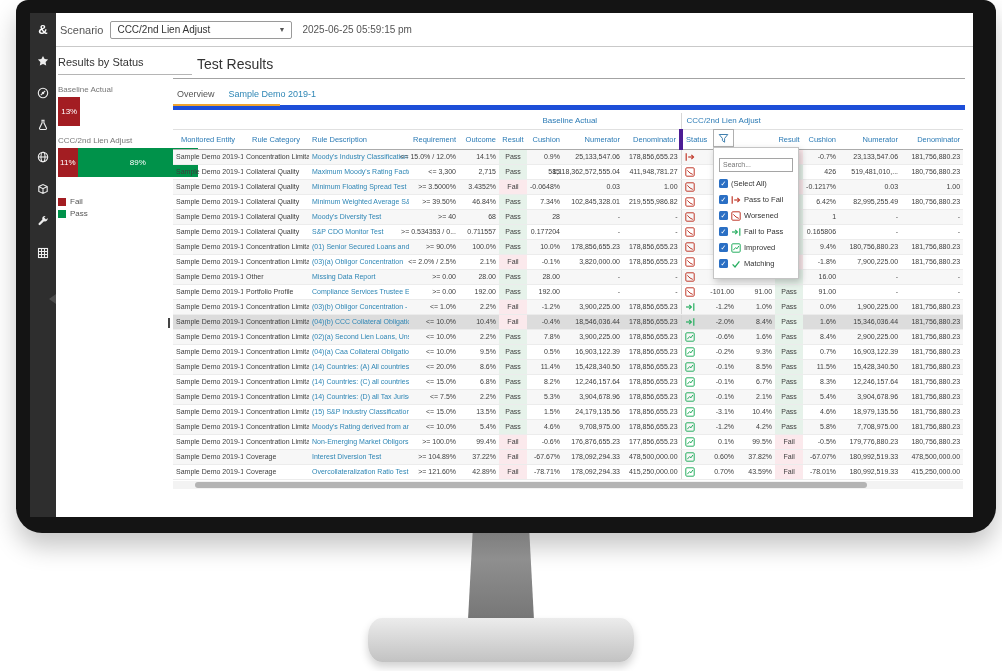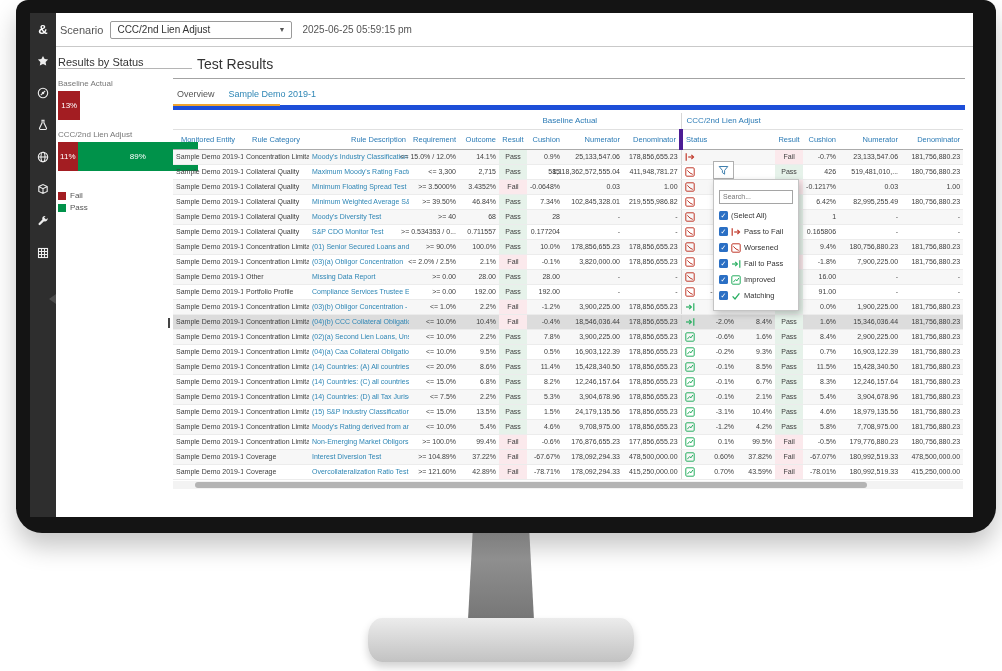--- a/index.html
+++ b/index.html
@@ -31,21 +31,21 @@
   .scenario-label { font-size:11px; color:#555; margin-right:7px; }
   .scenario-select { width:182px; height:18px; border:1px solid #9a9a9a; border-radius:2px; background:#fff;
                      font-size:10px; color:#333; display:flex; align-items:center; justify-content:space-between; padding:0 6px; cursor:pointer; }
   .caret { font-size:7px; color:#555; }
   .timestamp { font-size:10px; color:#555; margin-left:10px; }
 
   .content { position:absolute; top:35px; left:0; right:0; bottom:0; }
 
   
   .status-panel { position:absolute; left:2px; top:8px; width:134px; }
-  .sp-title { font-size:11px; color:#333; border-bottom:1px solid #b5b5b5; }
+  .sp-title { font-size:11px; color:#333; padding-bottom:6px; border-bottom:1px solid #b5b5b5; }
   .chart-label { font-size:8px; color:#777; margin:10px 0 3px; }
   .bar { display:flex; height:29px; width:140px; }
   .bar-seg { display:flex; align-items:center; justify-content:center; color:#fff; font-size:8px; overflow:hidden; }
   .legend { margin-top:20px; }
   .legend-item { display:flex; align-items:center; gap:4px; font-size:8px; color:#555; margin-bottom:3px; }
   .legend-swatch { width:8px; height:8px; }
 
   
   .results-panel { position:absolute; left:117px; top:8px; width:792px; }
   .rp-title { font-size:14px; color:#333; padding:0 0 6px 24px; border-bottom:1px solid #a3a3a3; }
@@ -56,39 +56,39 @@
   .checkbox-row { display:flex; align-items:center; gap:6px; padding:9px 0 8px 28px; font-size:8px; color:#555; }
   .checkbox { width:10px; height:10px; border:1px solid #9a9a9a; background:#fff; border-radius:1px; cursor:pointer; }
 
   
   .table-wrap { position:relative; margin-top:3px; }
   table { border-collapse:collapse; table-layout:fixed; width:790px; font-size:7px; color:#3d3d3d; }
   thead th { font-weight:normal; white-space:nowrap; }
   tr.group-row th { font-size:8px; color:#2c7bb5; height:16px; border-bottom:1px solid #e0e0e0; }
   th.scenario-group { text-align:left; padding-left:5px; border-left:1px solid #d6d6d6; }
   tr.cols-row th { font-size:7.5px; color:#2c7bb5; height:20px; border-bottom:1px solid #ababab; padding:0 3px; }
-  tr.cols-row th.l { text-align:right; }
+  tr.cols-row th.l { text-align:left; }
   tr.cols-row th.r { text-align:right; }
   tr.cols-row th.c { text-align:center; overflow:visible; }
   tbody td { height:15px; padding:0 3px; white-space:nowrap; overflow:hidden; border-bottom:1px solid #ececec; }
   tbody tr:nth-child(odd) { background:#f7f7f7; }
   tbody tr.selected { background:#dcdcdc; }
   td.l { text-align:left; }
   td.numcell { position:relative; overflow:visible; }
   td.numcell span { position:absolute; right:3px; top:0; height:100%; display:flex; align-items:center; white-space:nowrap; }
   td.desc { color:#2e86b5; cursor:pointer; }
   td.badge { text-align:center; }
   td.badge.pass { background:#e6f2ea; }
   td.badge.fail { background:#fbe9ec; }
   td.statuscell { border-left:1px solid #d6d6d6; text-align:center; overflow:visible; padding:0; }
   td.statuscell svg { vertical-align:middle; }
   .sel-marker { position:absolute; left:-5px; width:2px; height:10px; background:#444; }
 
   
-  .filter-panel { position:absolute; left:540px; top:16px; width:110px; z-index:6;margin-top:32px; }
+  .filter-panel { position:absolute; left:540px; top:16px; width:110px; z-index:6; }
   .fp-btn { width:21px; height:18px; background:#fff; border:1px solid #b0b0b0; display:flex; align-items:center; justify-content:center; cursor:pointer; }
   .fp-body { width:86px; background:#fff; border:1px solid #c4c4c4; box-shadow:2px 3px 7px rgba(0,0,0,.22); padding:5px 5px 6px; }
   .fp-search { width:100%; height:14px; border:1px solid #a5a5a5; font-size:7px; padding:0 3px; color:#333;
                font-family:"Liberation Sans",sans-serif; margin-bottom:4px; }
   .fp-item { display:flex; align-items:center; gap:3px; height:16px; font-size:7.5px; color:#333; cursor:pointer; }
   .fp-check { width:9px; height:9px; min-width:9px; background:#2a6fc4; border-radius:1.5px; color:#fff; font-size:7px;
               display:flex; align-items:center; justify-content:center; }
 
   
   .hscroll { width:790px; height:8px; background:#f3f3f3; margin-top:1px; position:relative; }

